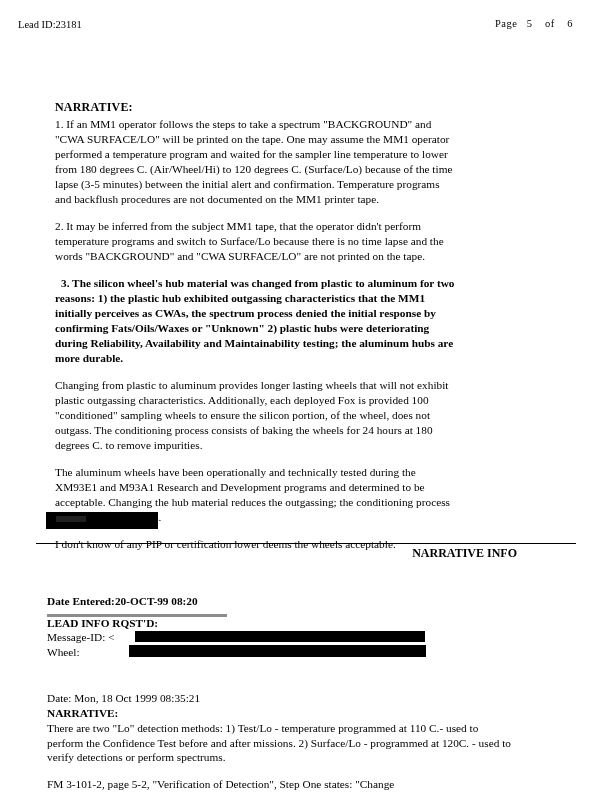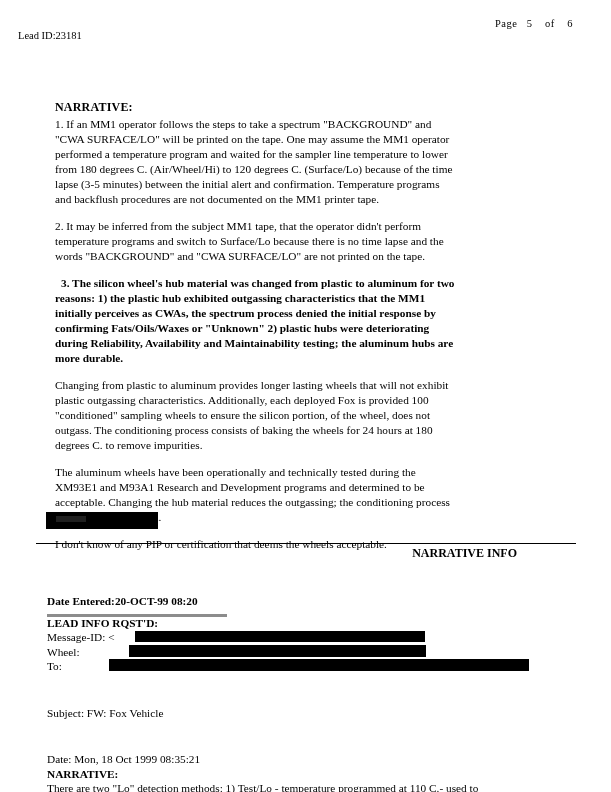--- a/index.html
+++ b/index.html
@@ -27,21 +27,21 @@
     position: absolute;
     top: 18px;
     left: 0;
     width: 611px;
     height: 16px;
     font-size: 10.5px;
   }
   .header .lead-id {
     position: absolute;
     left: 18px;
-    top: 12px;
+    top: 1px;
     white-space: nowrap;
     text-align: center;
   }
   .header .page-num {
     position: absolute;
     left: 495px;
     top: 0;
     white-space: nowrap;
     letter-spacing: 0.5px;
   }
@@ -212,21 +212,21 @@
     </span>
   </div>
 
   <div class="body-area">
     <div class="narrative-title">NARRATIVE:</div>
     <p class="para">1. If an MM1 operator follows the steps to take a spectrum "BACKGROUND" and "CWA SURFACE/LO" will be printed on the tape. One may assume the MM1 operator performed a temperature program and waited for the sampler line temperature to lower from 180 degrees C. (Air/Wheel/Hi) to 120 degrees C. (Surface/Lo) because of the time lapse (3-5 minutes) between the initial alert and confirmation. Temperature programs and backflush procedures are not documented on the MM1 printer tape.</p>
     <p class="para">2. It may be inferred from the subject MM1 tape, that the operator didn't perform temperature programs and switch to Surface/Lo because there is no time lapse and the words "BACKGROUND" and "CWA SURFACE/LO" are not printed on the tape.</p>
     <p class="para indent">3. The silicon wheel's hub material was changed from plastic to aluminum for two reasons: 1) the plastic hub exhibited outgassing characteristics that the MM1 initially perceives as CWAs, the spectrum process denied the initial response by confirming Fats/Oils/Waxes or "Unknown"  2) plastic hubs were deteriorating during Reliability, Availability and Maintainability testing; the aluminum hubs are more durable.</p>
     <p class="para">Changing from plastic to aluminum provides longer lasting wheels that will not exhibit plastic outgassing characteristics. Additionally, each deployed Fox is provided 100 "conditioned" sampling wheels to ensure the silicon portion, of the wheel, does not outgass. The conditioning process consists of baking the wheels for 24 hours at 180 degrees C. to remove impurities.</p>
     <p class="para">The aluminum wheels have been operationally and technically tested during the XM93E1 and M93A1 Research and Development programs and determined to be acceptable.  Changing the hub material reduces the outgassing; the conditioning process eliminates the problem.</p>
-    <p class="para">I don't know of any PIP or certification that deems the wheels acceptable.</p>
+    <p class="para">I don't know of any PIP or certification lower deems the wheels acceptable.</p>
   </div>
 
   <div class="redact-sig">
     <div class="ghost"></div>
   </div>
 
   <div class="divider"></div>
 
   <div class="info-area">
     <div class="info-title">NARRATIVE INFO</div>
@@ -236,27 +236,20 @@
     <div class="info-sub">LEAD INFO RQST'D:</div>
 
     <div class="fieldrow">
       <span class="fieldlabel">Message-ID: &lt;</span>
       <span class="bar-msg"></span>
     </div>
     <div class="fieldrow">
       <span class="fieldlabel">Wheel:</span>
       <span class="bar-from"></span>
     </div>
-    <div class="fieldrow">
-      <span class="fieldlabel">To:</span>
-      <span class="bar-to"></span>
-    </div>
-    <div class="info-line">
-      <span>Subject: FW: Fox Vehicle</span>
-    </div>
     <div class="info-line">
       <span>Date: Mon, 18 Oct 1999 08:35:21</span>
     </div>
     <div class="narr2">NARRATIVE:</div>
     <div class="last-para">There are two "Lo" detection methods: 1) Test/Lo - temperature programmed at 110 C.- used to perform the Confidence Test before and after missions. 2) Surface/Lo - programmed at 120C. - used to verify detections or perform spectrums.</div>
     <div class="final-line">FM 3-101-2, page 5-2, "Verification of Detection", Step One states: "Change</div>
   </div>
 
   <div class="smear"></div>
 

